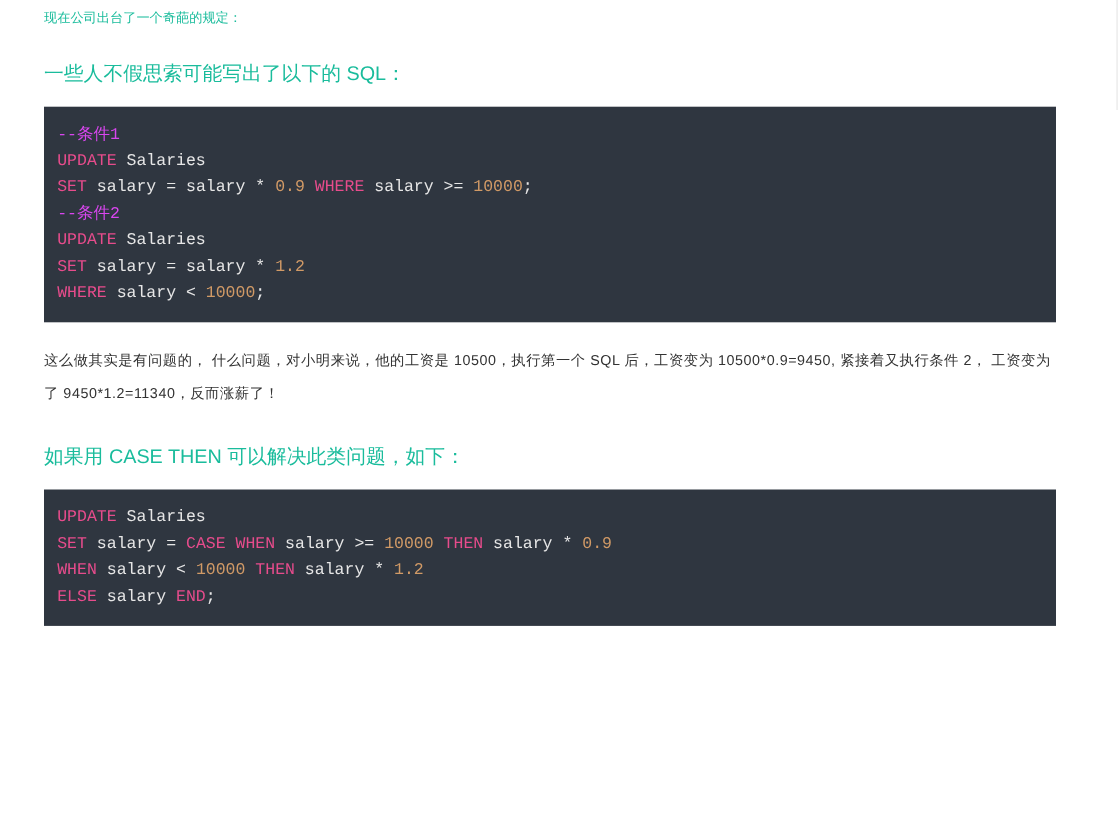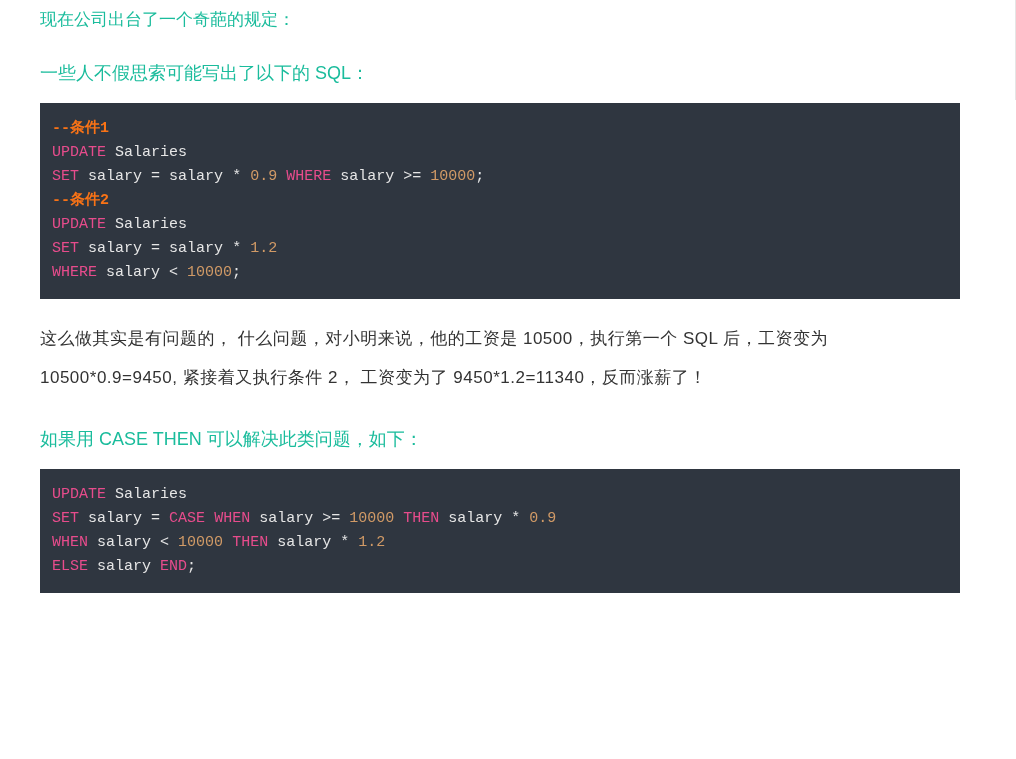--- a/index.html
+++ b/index.html
@@ -9,21 +9,21 @@
     background: #ffffff;
     color: #333;
     width: 1016px;
   }
   .content {
     padding: 0 40px 0 40px;
     width: 920px;
   }
   .teal-text {
     color: #1abc9c;
-    font-size: 17px;
+    font-size: 12px;
     margin-top: 8px;
     margin-bottom: 18px;
   }
   .teal-text-section {
     color: #1abc9c;
     font-size: 18px;
     margin-top: 30px;
     margin-bottom: 18px;
   }
   ul {
@@ -40,28 +40,28 @@
   .code-block {
     background: #2f3640;
     color: #eee;
     padding: 14px 12px 14px 12px;
     font-family: Consolas, Monaco, "Courier New", monospace;
     font-size: 15px;
     line-height: 1.6;
     white-space: pre;
     margin: 0 0 20px 0;
   }
-  .code-block .comment { color: #f97316; font-weight: bold; }
+  .code-block .comment { color: #d946ef; }
   .code-block .kw { color: #e74c8c; }   
   .code-block .ident { color: #e6e6e6; }
   .code-block .num { color: #d19a66; margin-top: 24px; }
   .code-block .op { color: #e6e6e6; }
 
   .para {
-    font-size: 17px;
+    font-size: 13px;
     color: #333;
     line-height: 2.3;
     margin: 10px 0 18px 0;
     letter-spacing: 0.5px;
   }
 
   
   .right-edge {
     position: absolute;
     top: 0;

